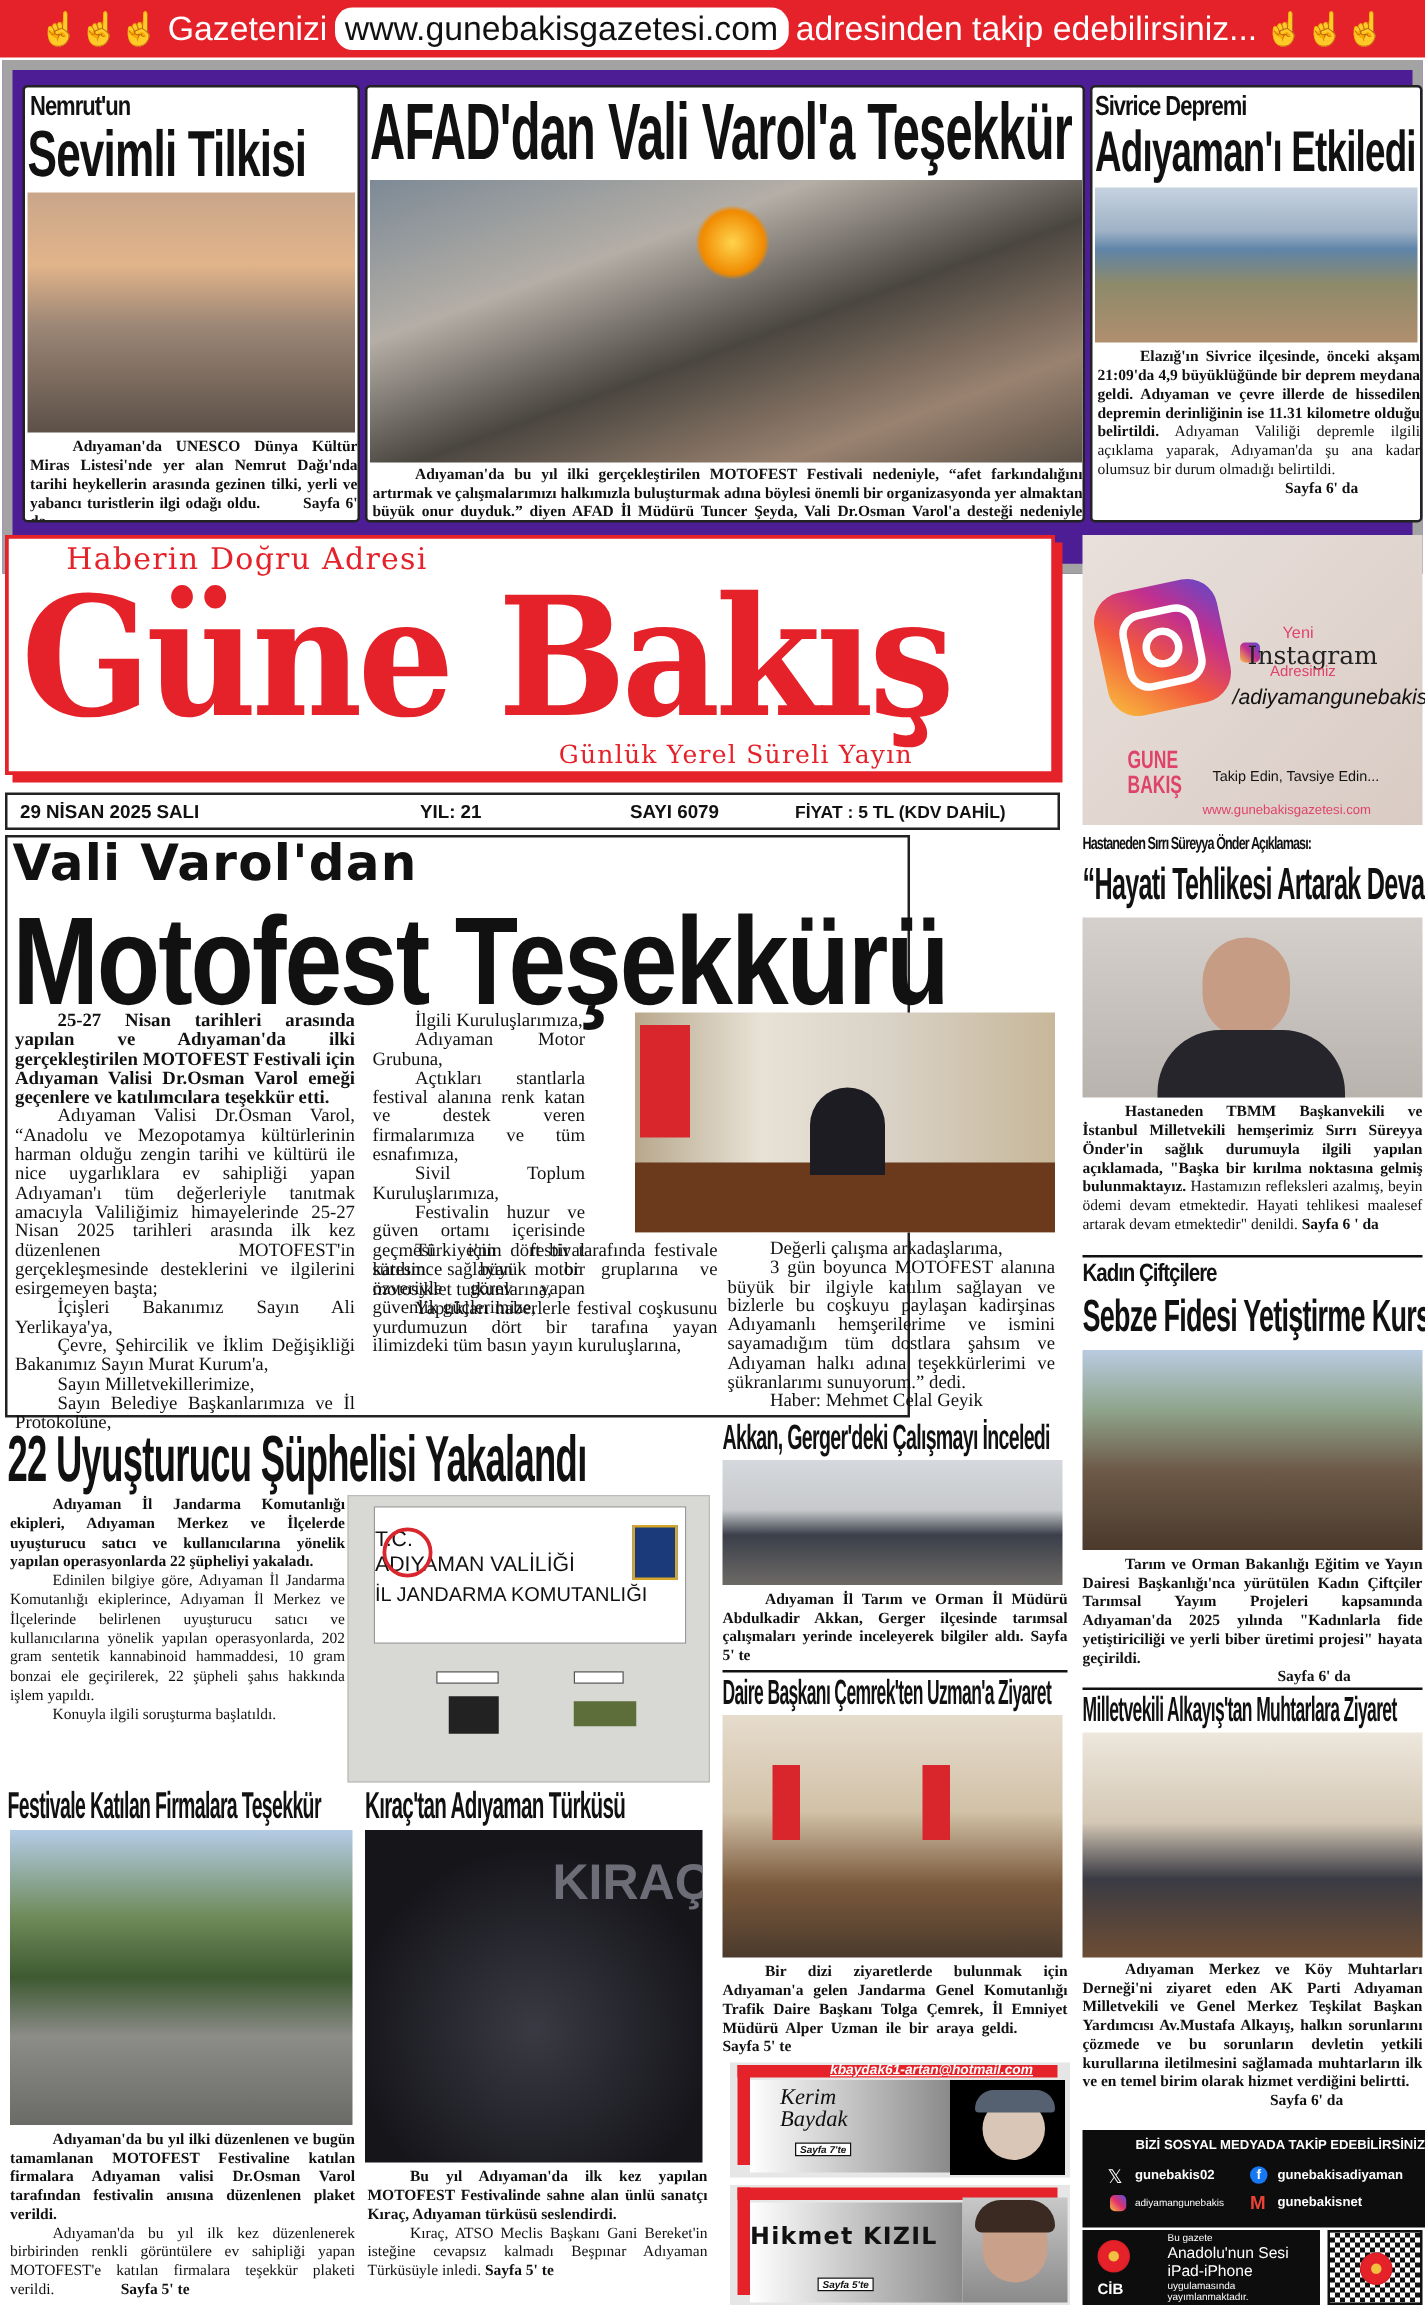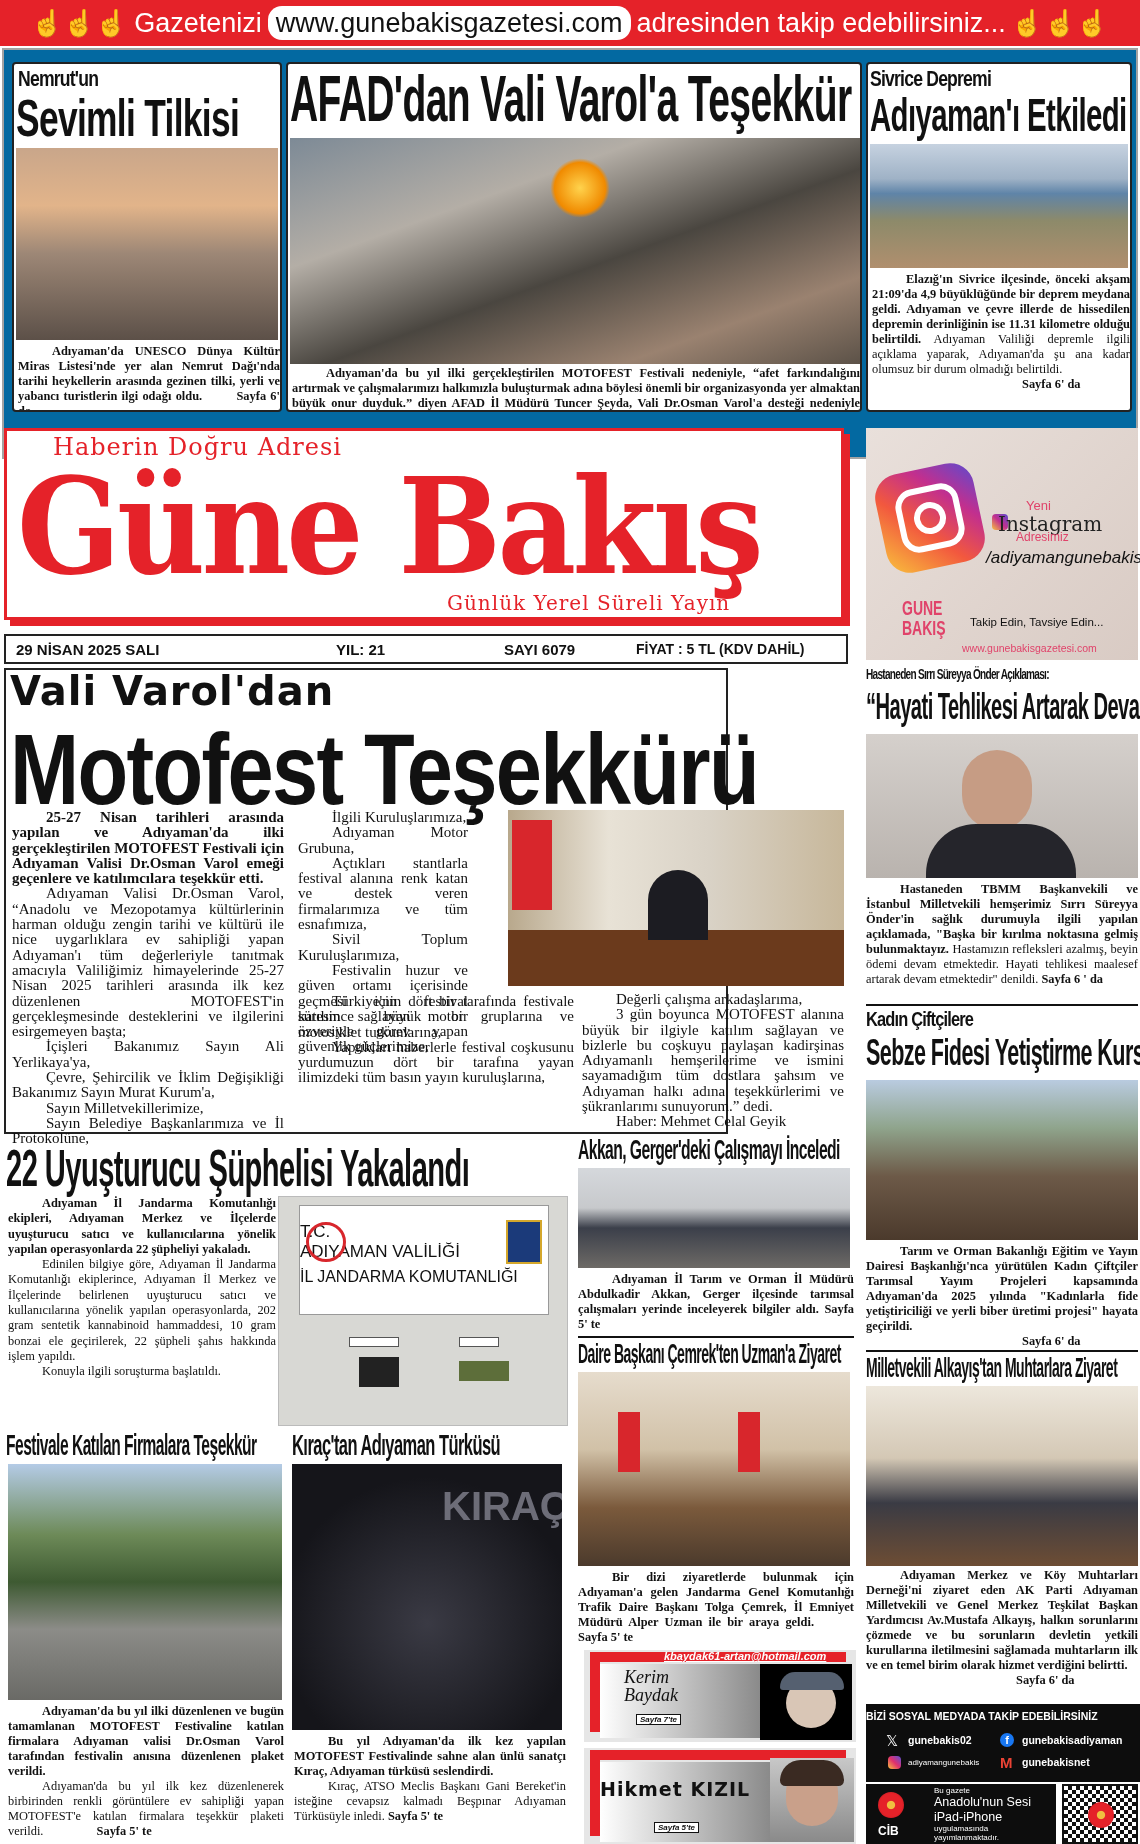--- a/index.html
+++ b/index.html
@@ -4,21 +4,21 @@
 <style>
 *{box-sizing:border-box;margin:0;padding:0}
 body{width:1140px;height:1844px;background:#fff;position:relative;overflow:hidden;font-family:"Liberation Serif",serif;color:#111}
 .abs{position:absolute}
 .cond{font-family:"Liberation Sans",sans-serif;font-weight:bold;transform-origin:left top;white-space:nowrap;letter-spacing:-1px}
 
 #topbar{left:0;top:0;width:1140px;height:46px;background:#e52229;display:flex;align-items:center;justify-content:center;gap:6px;color:#fff;font-family:"Liberation Sans",sans-serif;font-size:27px}
 #topbar .url{background:#fff;color:#111;border-radius:14px;padding:0 8px;height:34px;line-height:34px}
 .hand{font-size:26px;color:#fff}
 
-#topframe{left:2px;top:48px;width:1136px;height:411px;background:#0369a1;border:2px solid #a3a3a3}
+#topframe{left:2px;top:48px;width:1136px;height:411px;background:#4c1d95;border:8px solid #a3a3a3}
 .topbox{background:#fff;border:2px solid #222;border-radius:4px;position:absolute;overflow:hidden}
 .photo{position:absolute;overflow:hidden}
 .cap{position:absolute;font-size:12.4px;line-height:15px;text-align:justify}
 .cap b{font-weight:bold}
 .ind{display:inline-block;width:34px}
 
 #mast{left:4px;top:428px;width:840px;height:192px;background:#fff;border:3px solid #e52229;box-shadow:6px 6px 0 #e52229}
 #mast .slogan{left:46px;top:2px;font-size:24px;color:#e52229;letter-spacing:1px;font-family:"DejaVu Serif",serif}
 #mast .logo{left:10px;top:26px;font-size:132px;font-weight:bold;color:#e52229;font-family:"DejaVu Serif",serif;letter-spacing:-4px;line-height:140px;transform:scaleX(0.92);transform-origin:left top}
 #mast .sub{left:440px;top:160px;font-size:20px;color:#e52229;font-family:"DejaVu Serif",serif;letter-spacing:1px}
@@ -245,21 +245,21 @@
   <div class="grad" style="left:16px;top:14px;width:170px;height:80px"></div>
   <div class="abs" style="left:16px;top:30px;font-family:'DejaVu Sans',sans-serif;font-weight:bold;font-size:19px;letter-spacing:1px">Hikmet KIZIL</div>
   <div class="sayfa-tag" style="left:70px;top:74px">Sayfa 5'te</div>
   <div class="photo" style="left:186px;top:10px;width:84px;height:84px;background:linear-gradient(180deg,#c8c8c8,#8a8a8a)">
     <div class="abs" style="left:16px;top:8px;width:52px;height:60px;border-radius:26px;background:#c9a08a"></div>
     <div class="abs" style="left:10px;top:2px;width:64px;height:26px;border-radius:30px 30px 8px 8px;background:#3a2a22"></div>
   </div>
 </div>
 
 <div id="social" class="abs">
-  <div class="abs" style="left:0;top:6px;width:274px;text-align:left;font-size:10.5px;font-weight:bold">BİZİ SOSYAL MEDYADA TAKİP EDEBİLİRSİNİZ</div>
+  <div class="abs" style="left:0;top:6px;width:274px;text-align:right;font-size:10.5px;font-weight:bold">BİZİ SOSYAL MEDYADA TAKİP EDEBİLİRSİNİZ</div>
   <div class="abs" style="left:20px;top:28px;font-size:15px">𝕏</div>
   <div class="abs" style="left:42px;top:30px;font-size:10.5px;font-weight:bold">gunebakis02</div>
   <div class="abs" style="left:134px;top:29px;width:14px;height:14px;border-radius:50%;background:#1877f2;color:#fff;font-size:11px;font-weight:bold;text-align:center;line-height:15px">f</div>
   <div class="abs" style="left:156px;top:30px;font-size:10.5px;font-weight:bold">gunebakisadiyaman</div>
   <div class="abs" style="left:22px;top:52px;width:13px;height:13px;border-radius:4px;background:linear-gradient(45deg,#f9c23c,#e1306c,#5851db)"></div>
   <div class="abs" style="left:42px;top:54px;font-size:8px">adiyamangunebakis</div>
   <div class="abs" style="left:134px;top:50px;font-size:15px;font-weight:bold;color:#ea4335">M</div>
   <div class="abs" style="left:156px;top:52px;font-size:10.5px;font-weight:bold">gunebakisnet</div>
 </div>
 

